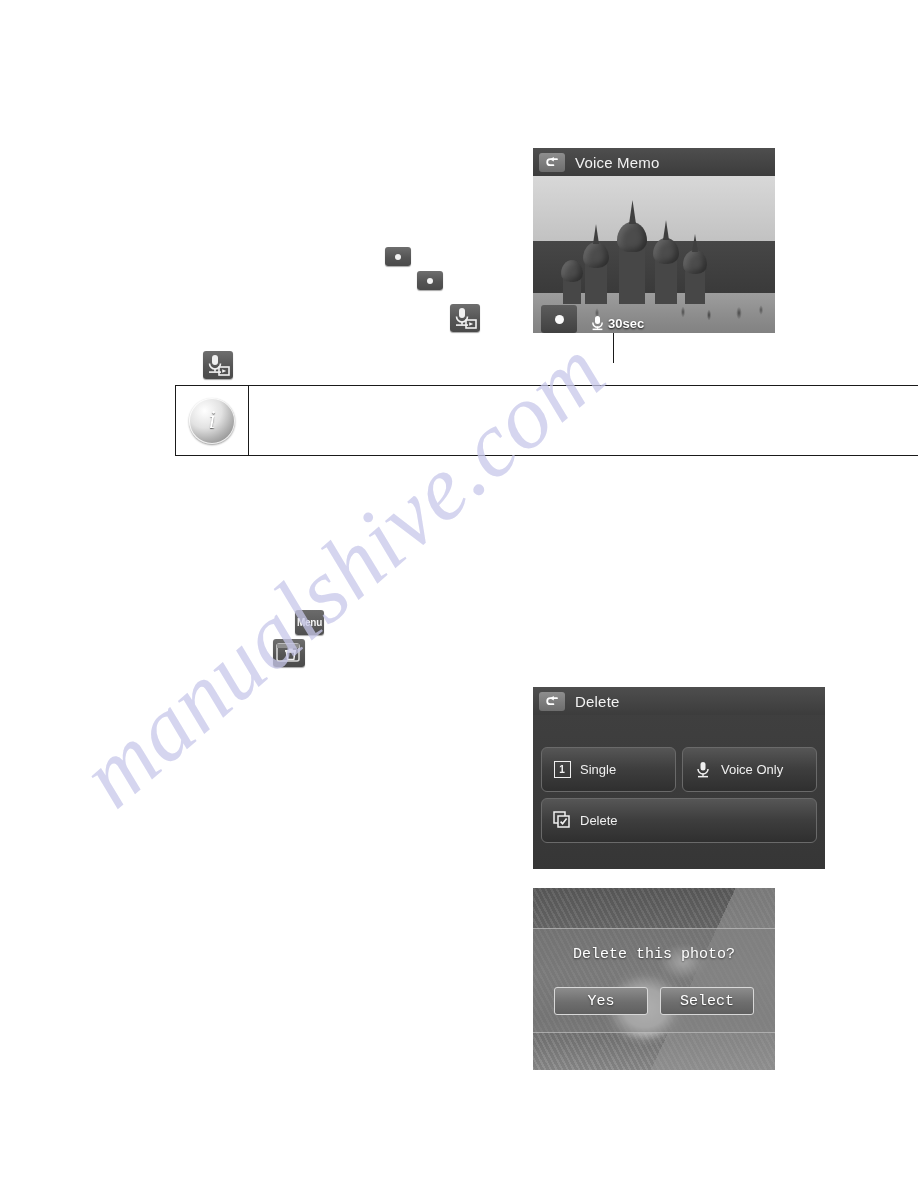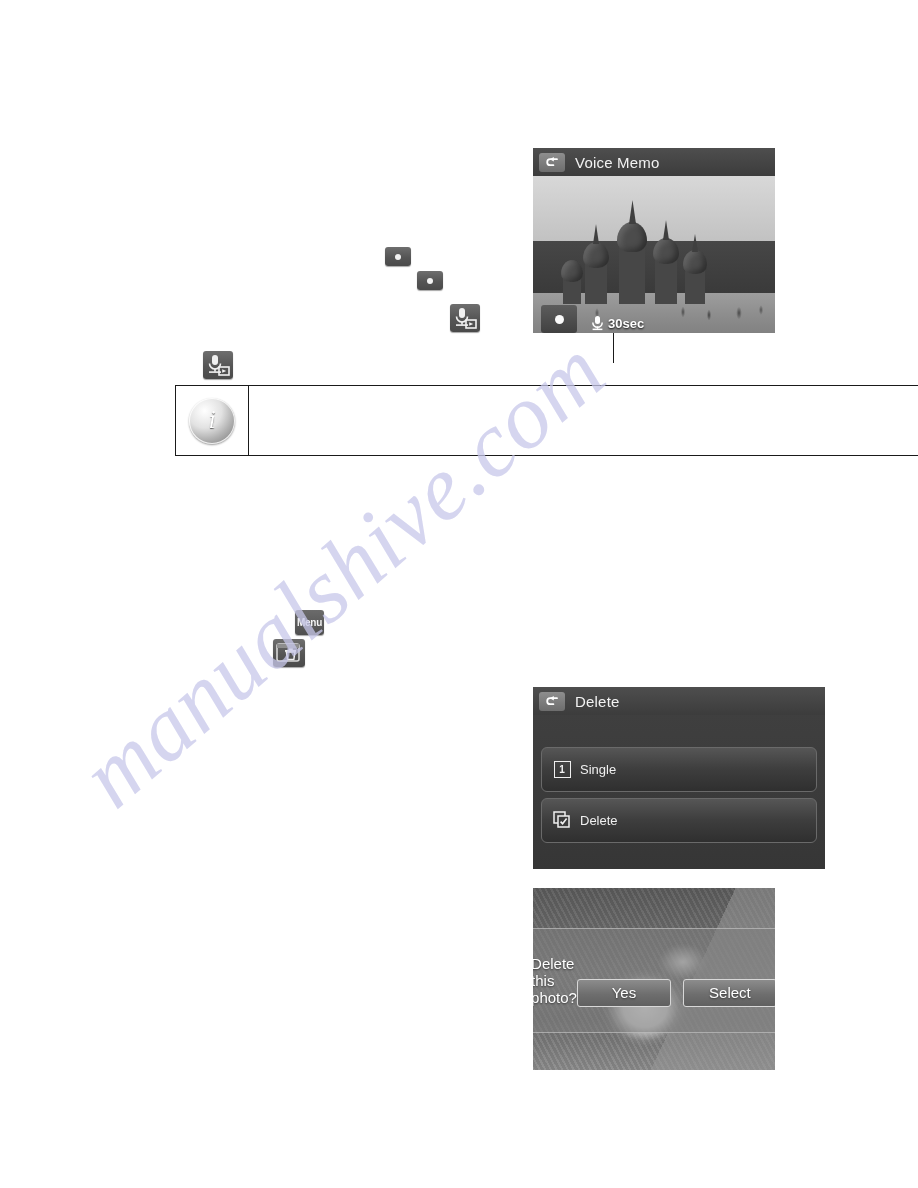--- a/index.html
+++ b/index.html
@@ -325,24 +325,25 @@
   #confirm-overlay {
     position: absolute;
     left: 0;
     right: 0;
     top: 40px;
     height: 103px;
     background: rgba(128,128,128,0.55);
     border-top: 1px solid rgba(210,210,210,0.55);
     border-bottom: 1px solid rgba(210,210,210,0.55);
     display: flex;
-    flex-direction: row;
+    flex-direction: column;
     align-items: center;
     justify-content: center;
     gap: 0;
+    font-family: Liberation Mono, monospace;
   }
   #confirm-message {
     color: #ffffff;
     font-size: 15px;
     text-shadow: 0 1px 2px rgba(0,0,0,0.55);
   }
   #confirm-buttons {
     display: flex;
     gap: 12px;
   }
@@ -482,20 +483,31 @@
   <div id="delete-body">
     <div class="delete-row">
 
       <div class="delete-btn">
         <span class="bicon">
           <span class="boxed-one">1</span>
         </span>
         <span>Single</span>
       </div>
 
+      <div class="delete-btn">
+        <span class="bicon">
+          <svg width="14" height="18" viewBox="0 0 14 18" aria-hidden="true">
+            <rect x="4.5" y="1" width="5" height="8.5" rx="2.5" fill="#f0f0f0"></rect>
+            <path d="M2 8a5 5 0 0 0 10 0" stroke="#f0f0f0" stroke-width="1.5" fill="none"></path>
+            <rect x="6.3" y="12.4" width="1.4" height="2.6" fill="#f0f0f0"></rect>
+            <rect x="2" y="14.9" width="10" height="1.5" fill="#f0f0f0"></rect>
+          </svg>
+        </span>
+        <span>Voice Only</span>
+      </div>
     </div>
 
     <div class="delete-row">
 
       <div class="delete-btn">
         <span class="bicon">
           <svg width="19" height="19" viewBox="0 0 19 19" aria-hidden="true">
             <rect x="1" y="1" width="11" height="11" fill="none" stroke="#f0f0f0" stroke-width="1.5"></rect>
             <rect x="5" y="5" width="11" height="11" fill="#3a3a3a" stroke="#f0f0f0" stroke-width="1.5"></rect>
             <path d="M7.6 10.6 L9.6 12.8 L13.6 7.6" stroke="#f0f0f0" stroke-width="1.6" fill="none"></path>

